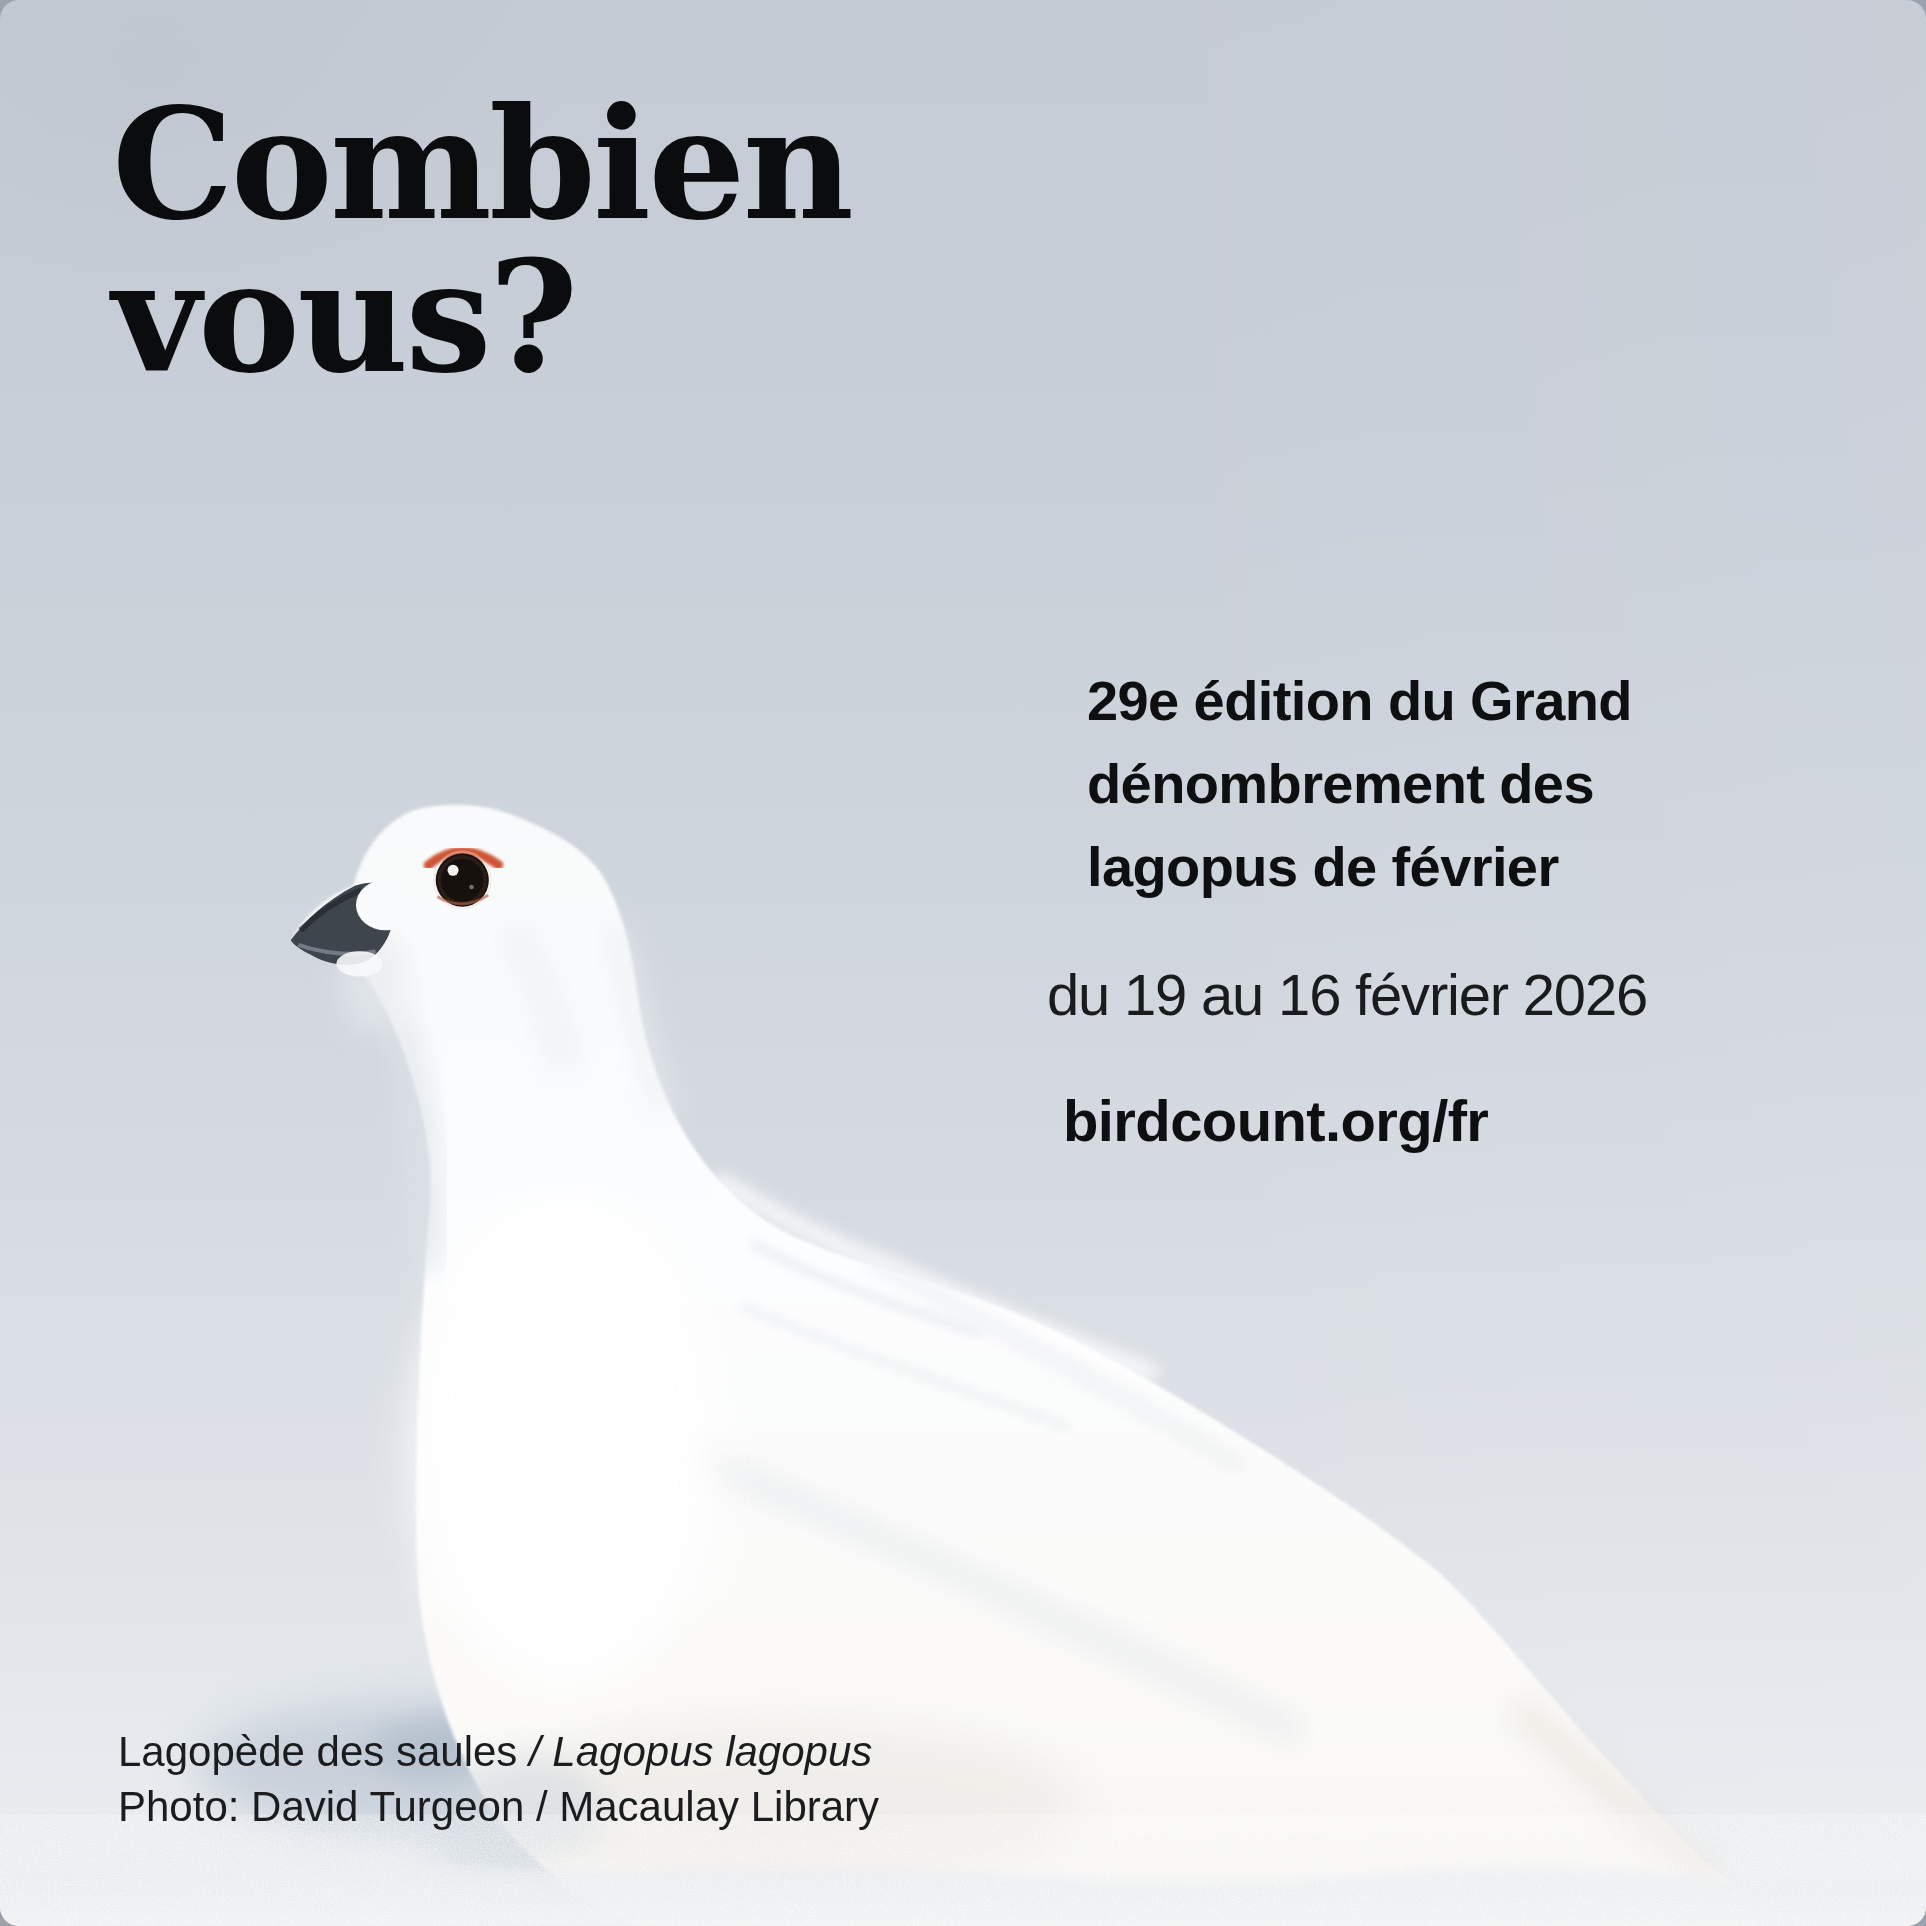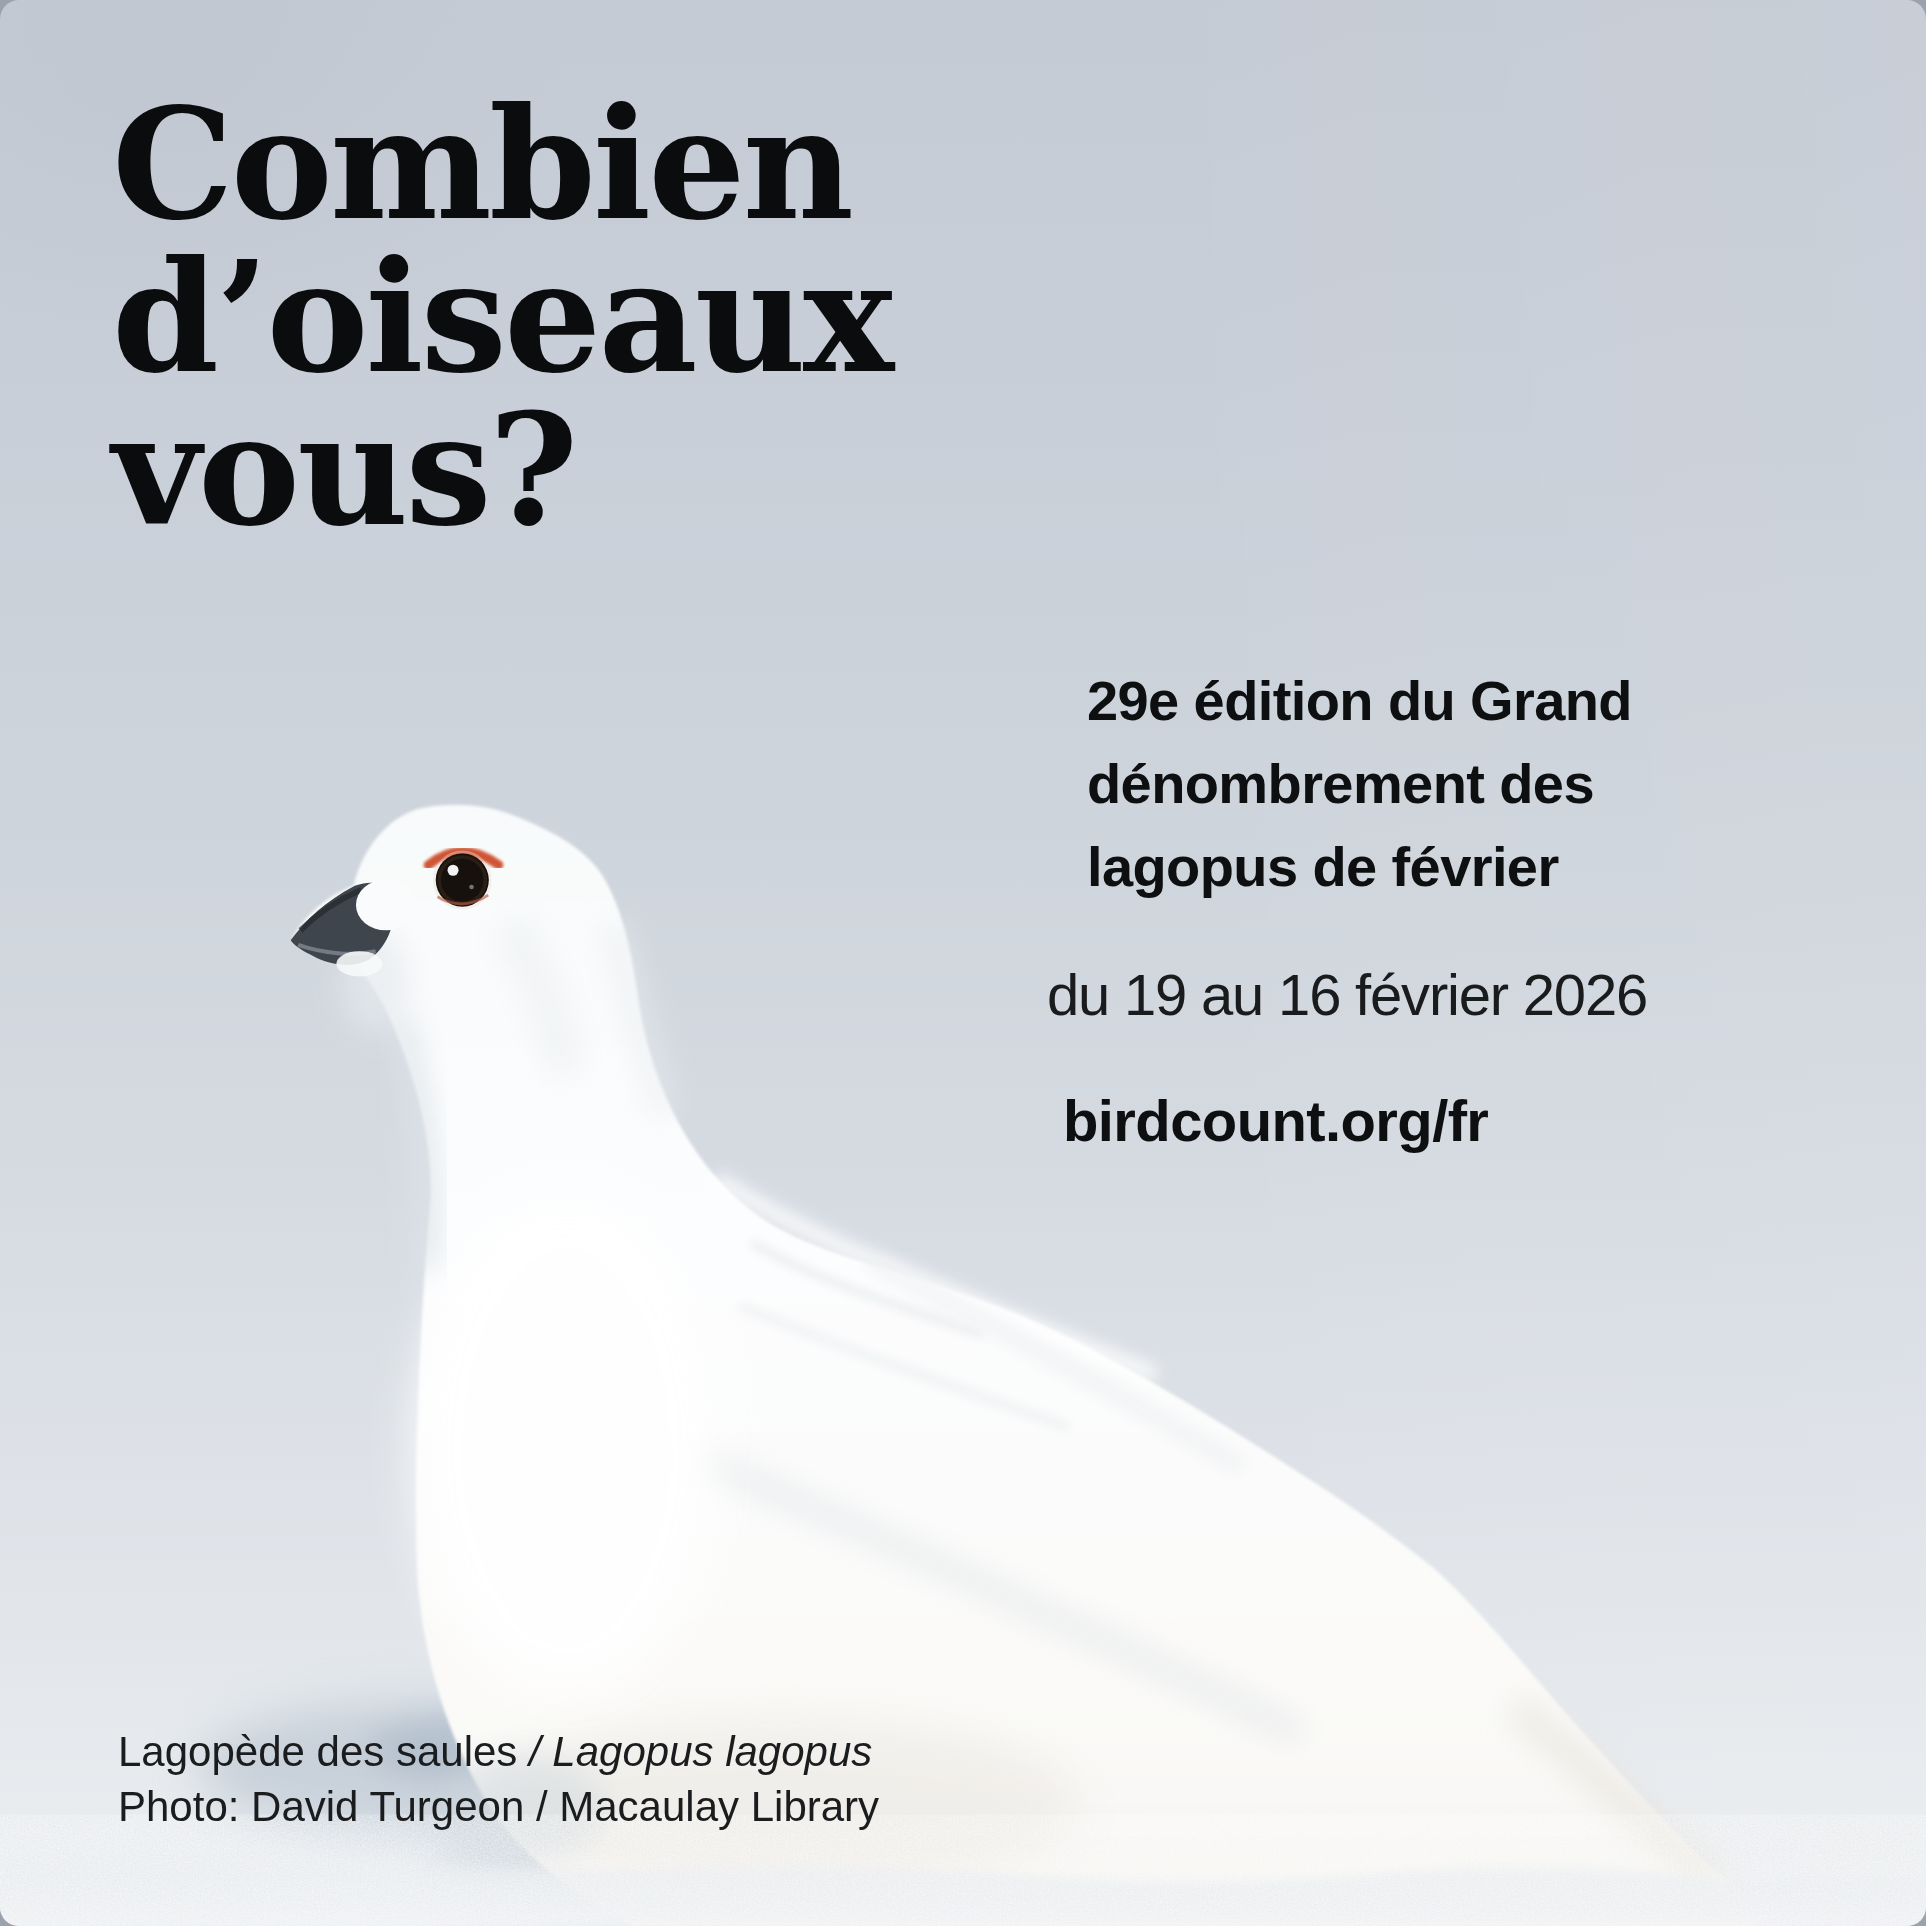--- a/index.html
+++ b/index.html
@@ -161,21 +161,20 @@
       <path fill="url(#gSnow)" filter="url(#fb8)" d="
         M 0 3215
         Q 300 3190 600 3215 T 1200 3230 T 1800 3245 T 2400 3240 T 3000 3255
         L 3333 3250 L 3333 3333 L 0 3333 Z"></path>
       <rect x="0" y="3140" width="3333" height="193" fill="#ffffff" filter="url(#grain)" opacity="0.55"></rect>
     </g>
   </svg>
 
   <div class="headline">
     <div>Combien</div>
-    <div>d’oiseaux</div>
     <div>vous?</div>
   </div>
 
   <div class="event">
     <div class="event-title">
       <div>29e édition du Grand</div>
       <div>dénombrement des</div>
       <div>lagopus de février</div>
     </div>
   </div>

